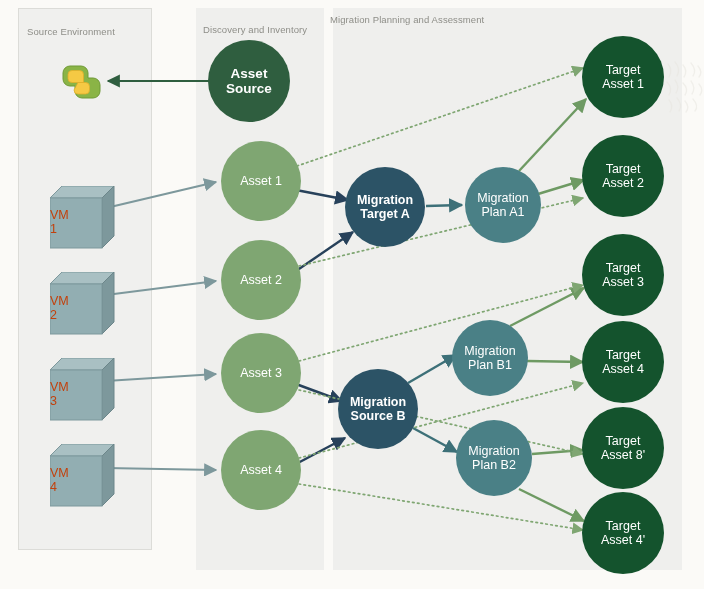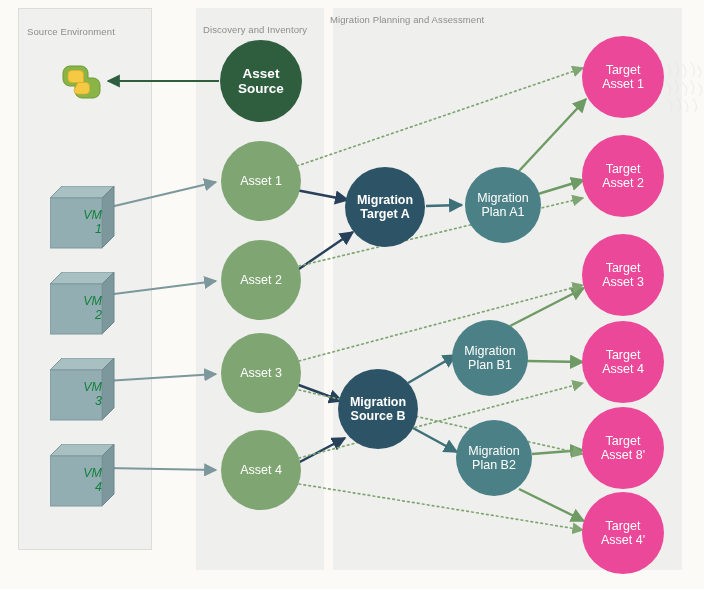--- a/index.html
+++ b/index.html
@@ -30,28 +30,27 @@
     text-align:center;
     color:#ffffff;
     line-height:1.12;
     box-sizing:border-box;
   }
   .node span{display:block;pointer-events:none;}
   .n-source{background:#2f5e3f;font-size:13.5px;font-weight:600;}
   .n-asset{background:#7fa672;font-size:12.5px;font-weight:500;}
   .n-project{background:#2c5366;font-size:12.5px;font-weight:700;}
   .n-plan{background:#4a8086;font-size:12.5px;font-weight:500;}
-  .n-target{background:#ec4899;font-size:12.5px;font-weight:500;}
+  .n-target{background:#14532d;font-size:12.5px;font-weight:500;}
   .vm{position:absolute;}
   .vm-label{
     position:absolute;left:0;top:0;width:100%;height:100%;
-    display:flex;flex-direction:column;align-items:flex-end;justify-content:center;
-    color:#15803d;font-size:12.5px;line-height:1.1;font-weight:500;
+    display:flex;flex-direction:column;align-items:flex-start;justify-content:center;
+    color:#c2410c;font-size:12.5px;line-height:1.1;font-weight:500;
     pointer-events:none;
-    font-style:italic;
   }
   .watermark{position:absolute;opacity:.5;}
 </style>
 </head>
 <body>
 
 <div id="stage">
 
   <div class="lane bordered" style="left:18px;top:8px;width:132px;height:540px;"></div>
   <div class="lane-title" style="left:27px;top:14px;margin-top:12px;">Source Environment</div>
@@ -230,21 +229,21 @@
       <polygon points="0,12 12,0 64,0 52,12" fill="#a9c0c3" stroke="#7d989c" stroke-width="1"></polygon>
       <polygon points="52,12 64,0 64,50 52,62" fill="#7d989c" stroke="#6c868a" stroke-width="1"></polygon>
       <rect x="0" y="12" width="52" height="50" fill="#92aeb2" stroke="#7d989c" stroke-width="1"></rect>
     </svg>
     <div class="vm-label" style="width:52px;height:50px;top:12px;">
       <span>VM</span>
       <span>4</span>
     </div>
   </div>
 
-  <div class="node n-source" style="left:220px;top:40px;width:82px;height:82px;align-items:center;">
+  <div class="node n-source" style="left:208px;top:40px;width:82px;height:82px;align-items:center;">
     <div>
       <span>Asset</span>
       <span>Source</span>
     </div>
   </div>
 
   <div class="node n-asset" style="left:221px;top:141px;width:80px;height:80px;">
     <span>Asset 1</span>
   </div>
   <div class="node n-asset" style="left:221px;top:240px;width:80px;height:80px;">

